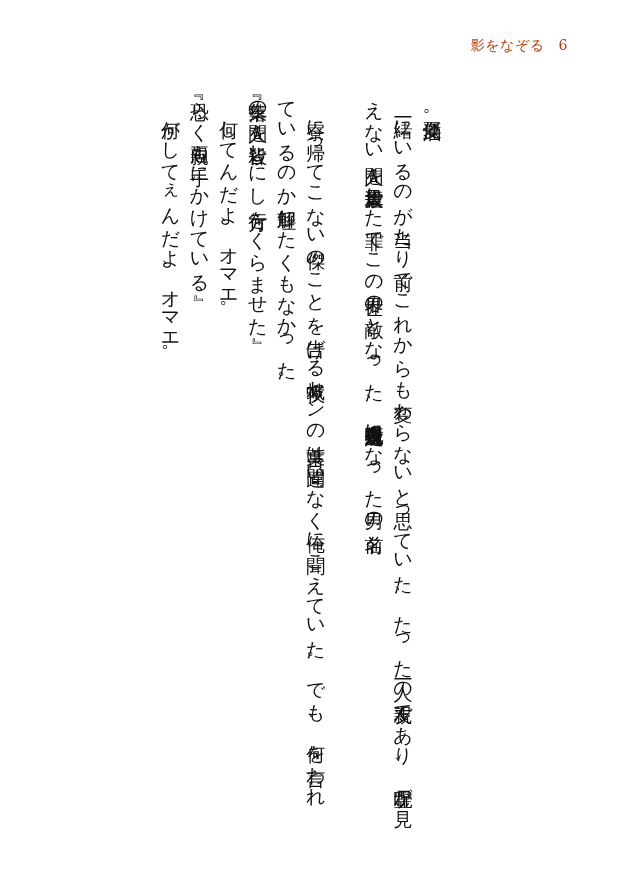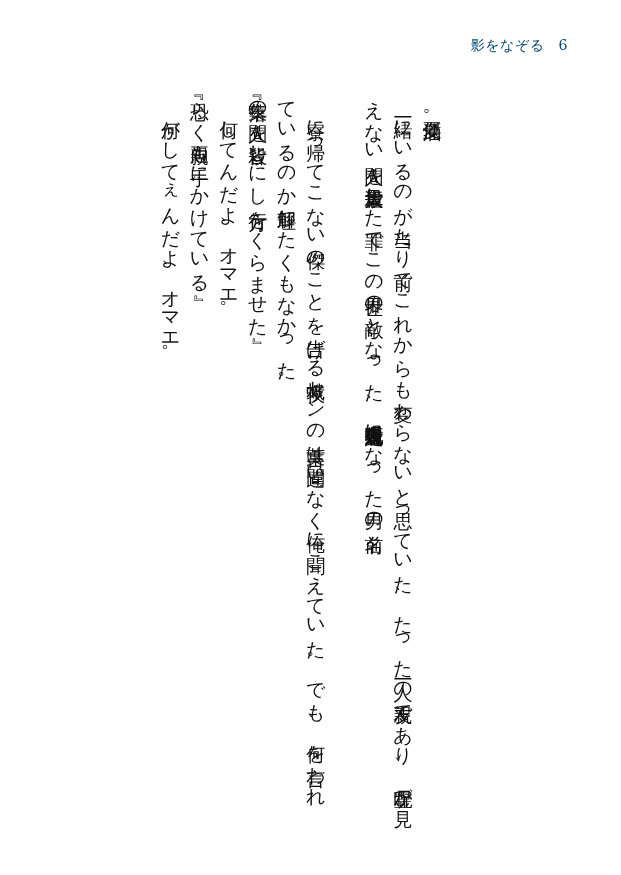--- a/index.html
+++ b/index.html
@@ -13,21 +13,21 @@
     height: 875px;
     background: #ffffff;
     overflow: hidden;
     font-family: "DejaVu Serif", "Liberation Serif", serif;
   }
   .running-header {
     position: absolute;
     top: 37px;
     right: 53px;
     font-size: 14px;
-    color: #0c4a6e;
+    color: #c2410c;
     letter-spacing: 0.5px;
     white-space: nowrap;
     margin-left: 32px;
   }
   .running-header .pagenum {
     display: inline-block;
     margin-left: 14px;
   }
   .body-text {
     position: absolute;

